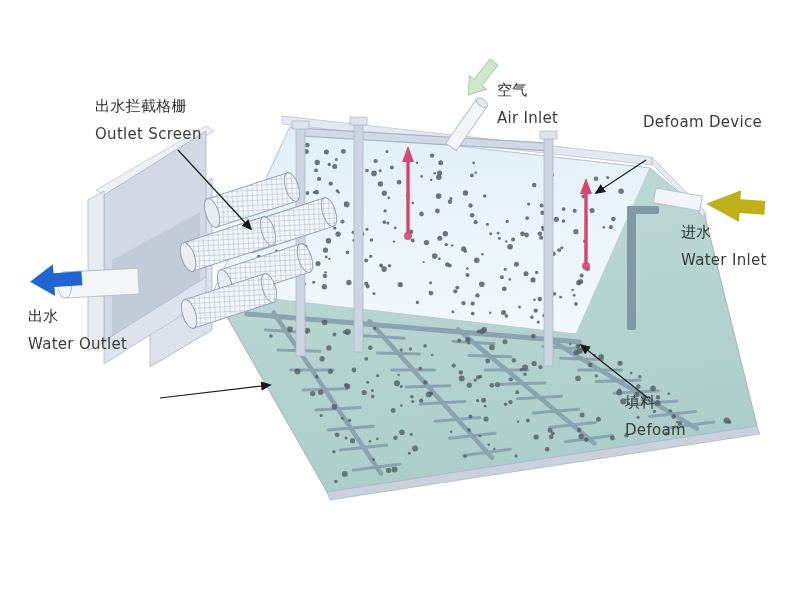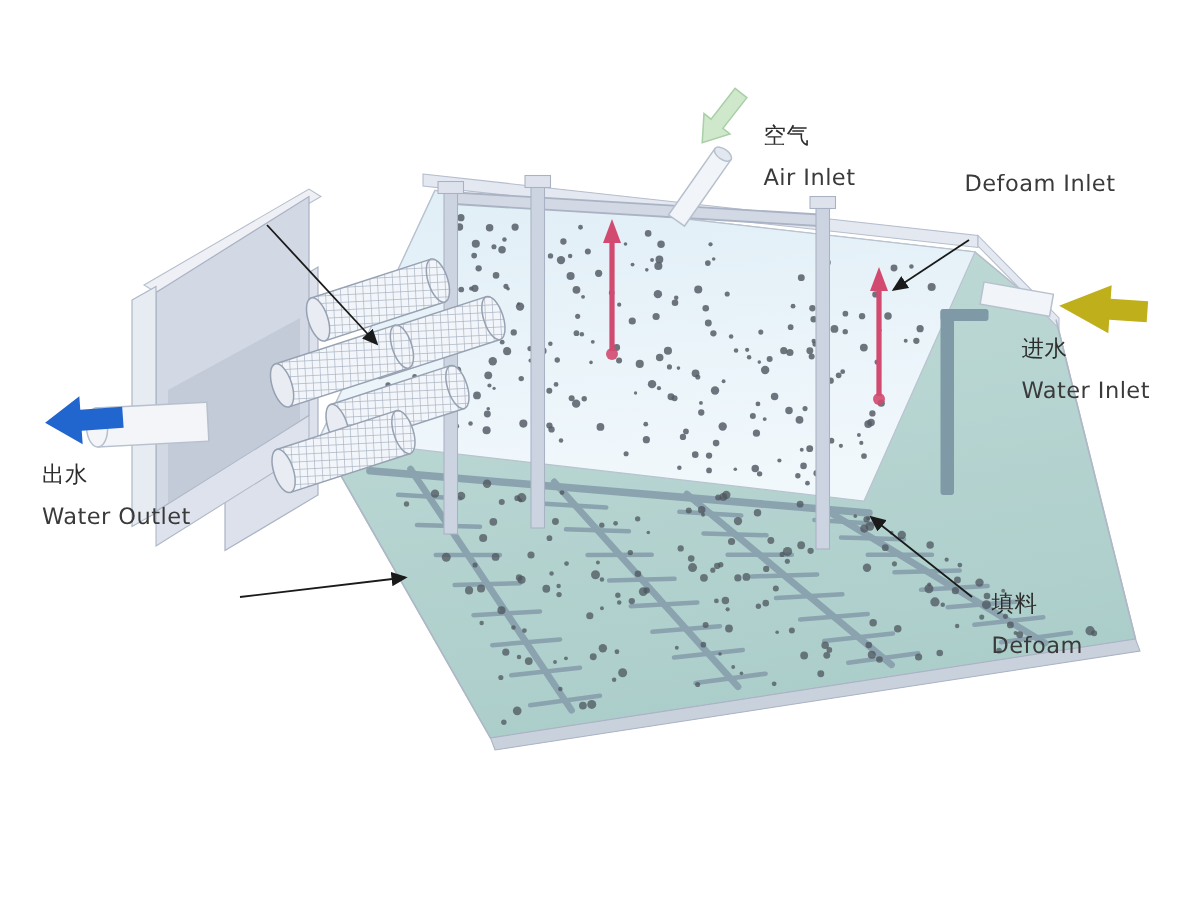--- a/index.html
+++ b/index.html
@@ -525,33 +525,37 @@
   </g>
 
   <g stroke="#1a1a1a" stroke-width="1.2" fill="none">
     <line x1="178" y1="150" x2="251" y2="229" marker-end="url(#arrowhead)"></line>
     <line x1="646" y1="160" x2="596" y2="193" marker-end="url(#arrowhead)"></line>
     <line x1="160" y1="398" x2="270" y2="385" marker-end="url(#arrowhead)"></line>
     <line x1="648" y1="398" x2="581" y2="345" marker-end="url(#arrowhead)"></line>
   </g>
 </svg>
 
-<div class="lbl" style="left:509px;top:76px">
+<div class="lbl" style="left:95px;top:92px">
+  <div>出水拦截格栅</div>
+  <div class="en">Outlet Screen</div>
+</div>
+<div class="lbl" style="left:497px;top:76px">
   <div>空气</div>
   <div class="en">Air Inlet</div>
 </div>
 <div class="lbl" style="left:643px;top:108px">
-  <div class="en">Defoam Inlet</div>
+  <div class="en">Defoam Device</div>
 </div>
 <div class="lbl" style="left:681px;top:218px">
   <div>进水</div>
   <div class="en">Water Inlet</div>
 </div>
 <div class="lbl" style="left:28px;top:302px">
   <div>出水</div>
   <div class="en">Water Outlet</div>
 </div>
-<div class="lbl" style="left:661px;top:388px">
+<div class="lbl" style="left:625px;top:388px">
   <div>填料</div>
   <div class="en">Defoam</div>
 </div>
 
 </div>
 
 </body></html>

